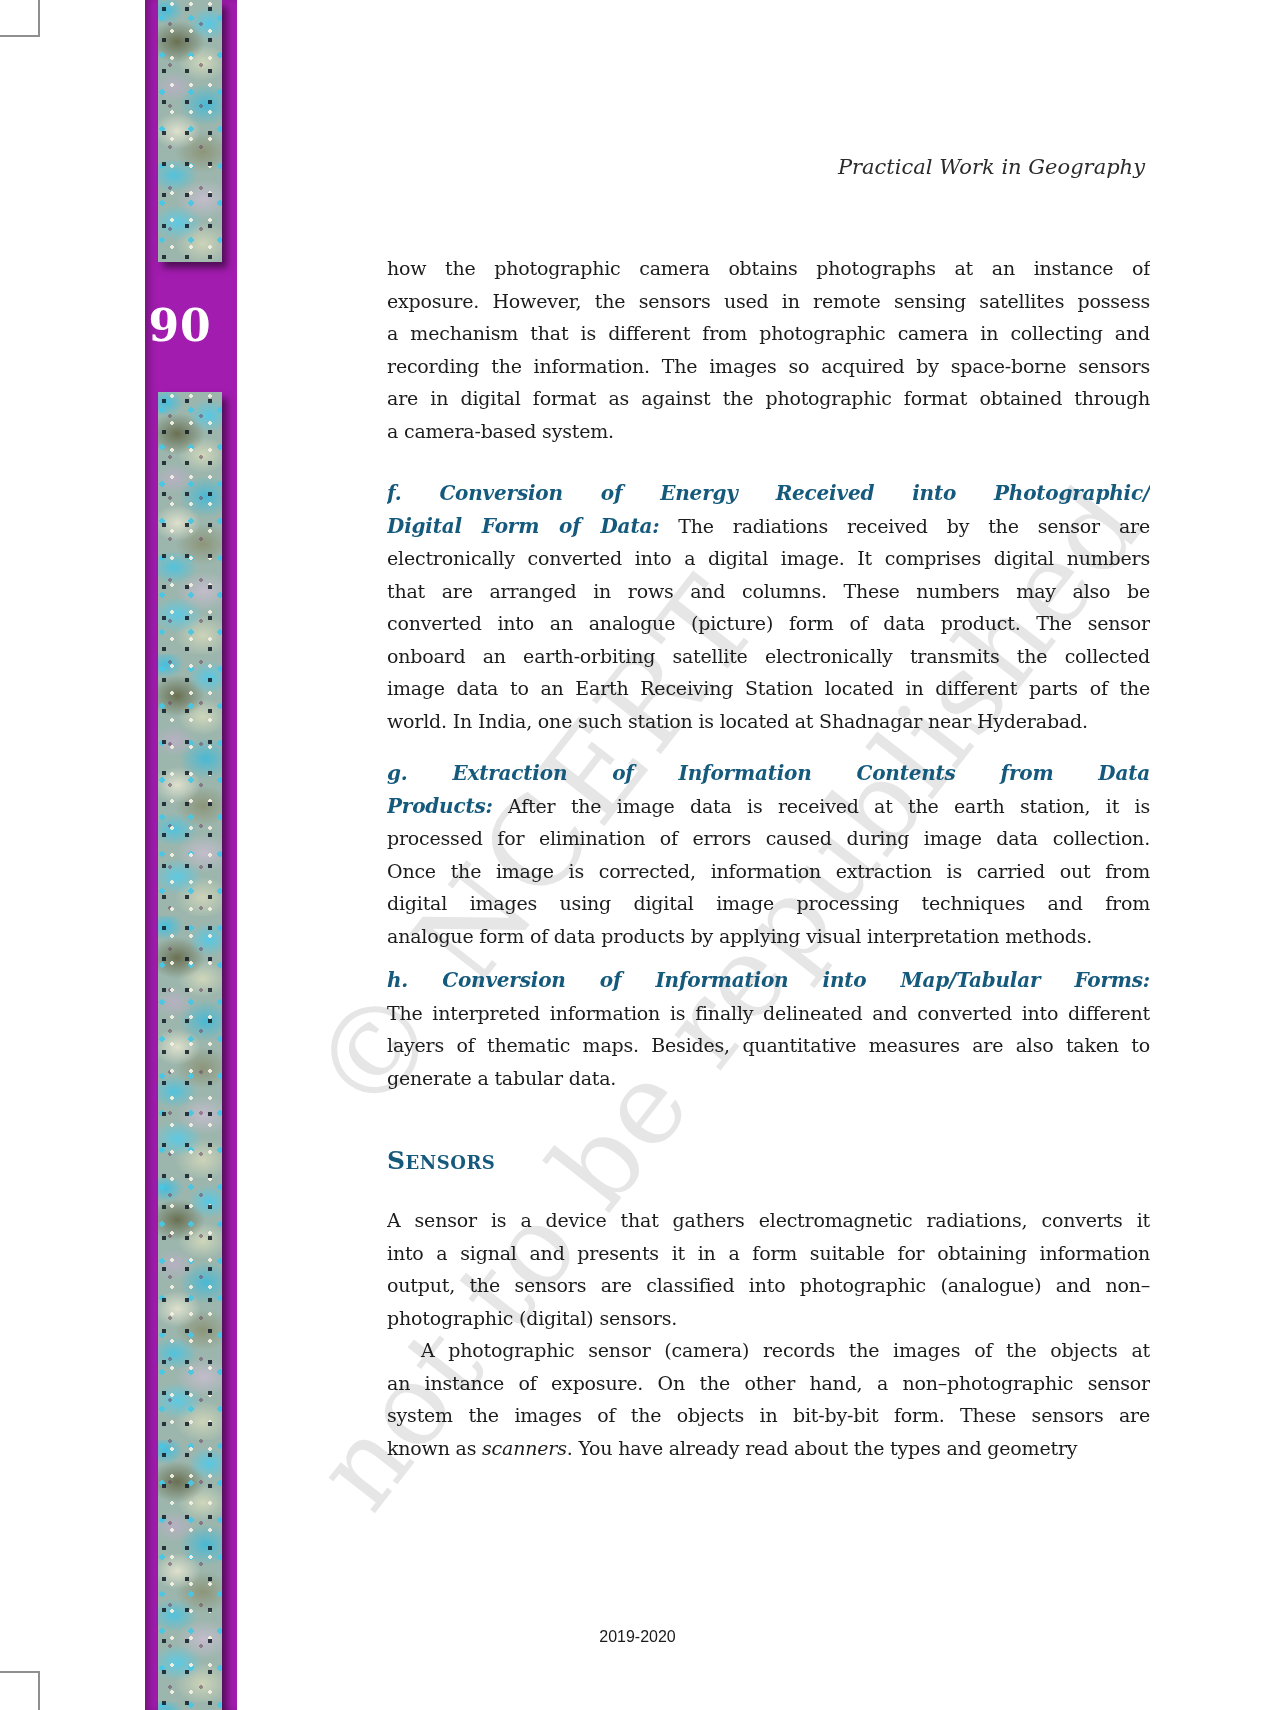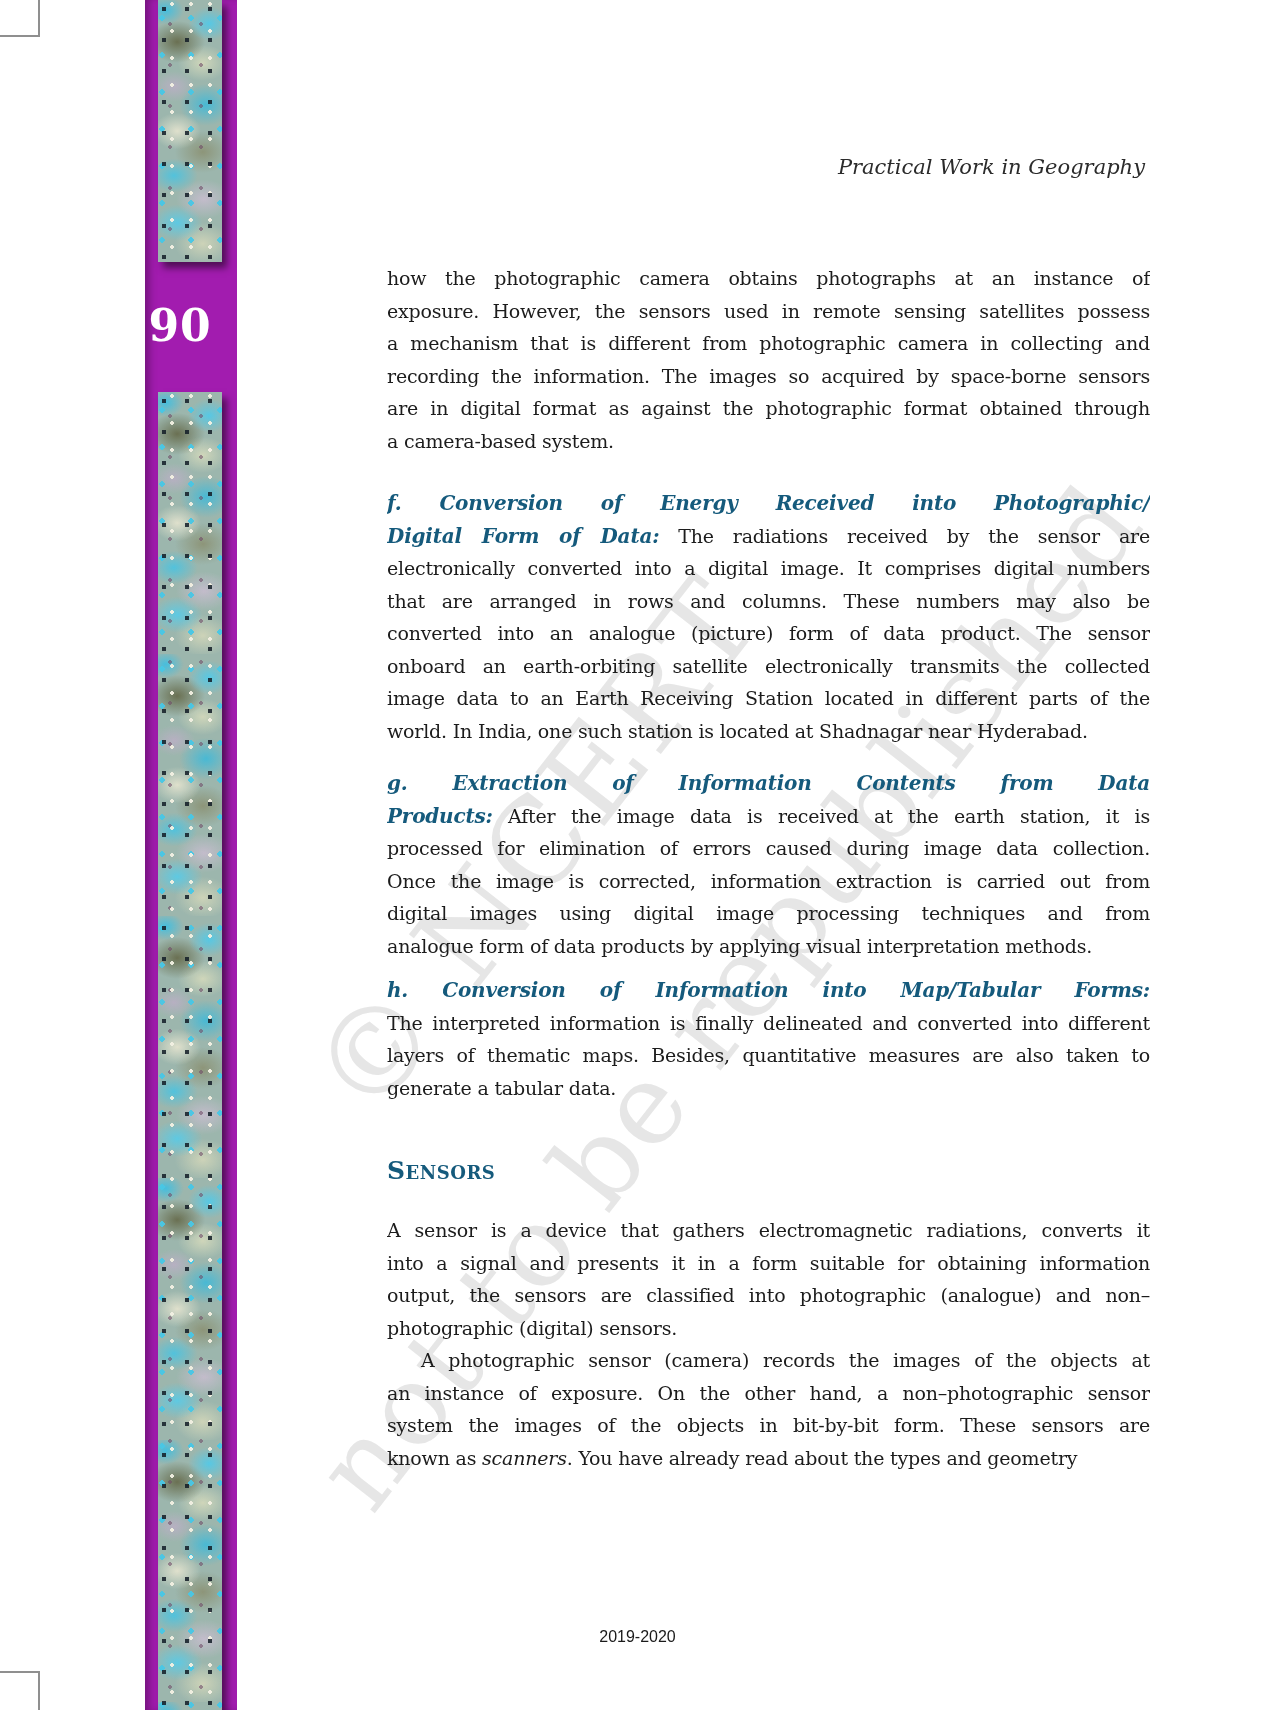--- a/index.html
+++ b/index.html
@@ -55,21 +55,21 @@
   .running-header{position:absolute;top:155px;left:382px;width:763px;text-align:right;
                   font-style:italic;font-size:21px;color:#2b2b2b;z-index:2;}
   .main{position:absolute;left:387px;top:250px;width:763px;z-index:2;}
   .line{height:32.5px;line-height:32.5px;font-size:19px;letter-spacing:-0.2px;
         text-align:justify;text-align-last:justify;overflow:hidden;hyphens:none;}
   .line.last{text-align-last:left;}
   .line.indent{text-indent:34px;}
   .seg-head{color:#155a7c;font-weight:700;font-style:italic;font-size:20px;}
   .seg-italic{font-style:italic;}
   .seg-sc{color:#155a7c;font-weight:700;font-variant:small-caps;font-size:25px;letter-spacing:.5px;}
-  .block{margin-top:12px;}
+  .block{margin-top:2px;}
   .b1{margin-top:30px;}
   .b2{margin-top:20px;}
   .b3{margin-top:12px;}
   .b4{margin-top:50px;}
   .b4 .line{height:34px;line-height:34px;}
   .b5{margin-top:26px;}
   .b6{margin-top:0;}
 
   .footer{position:absolute;left:0;top:1628px;width:1275px;text-align:center;
           font-family:"Liberation Sans", sans-serif;font-size:16px;color:#1a1a1a;z-index:2;}

